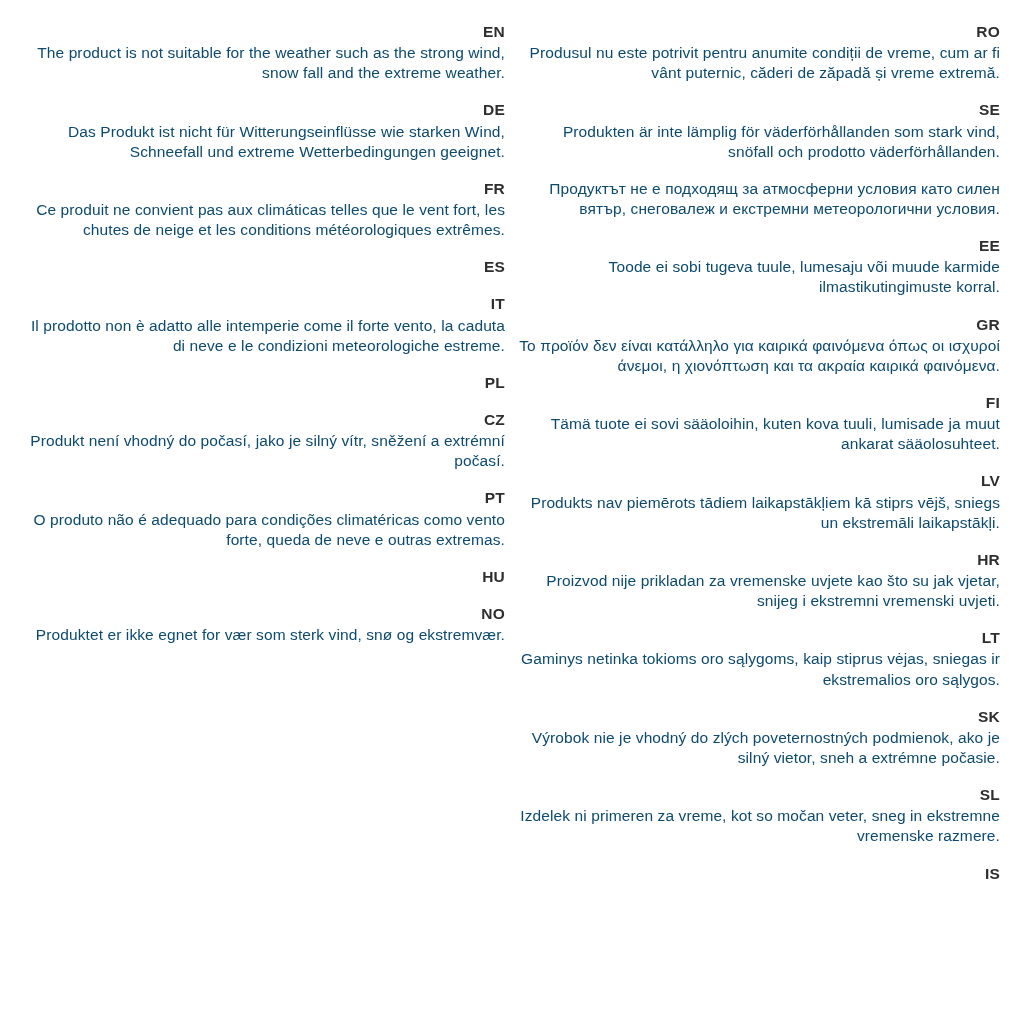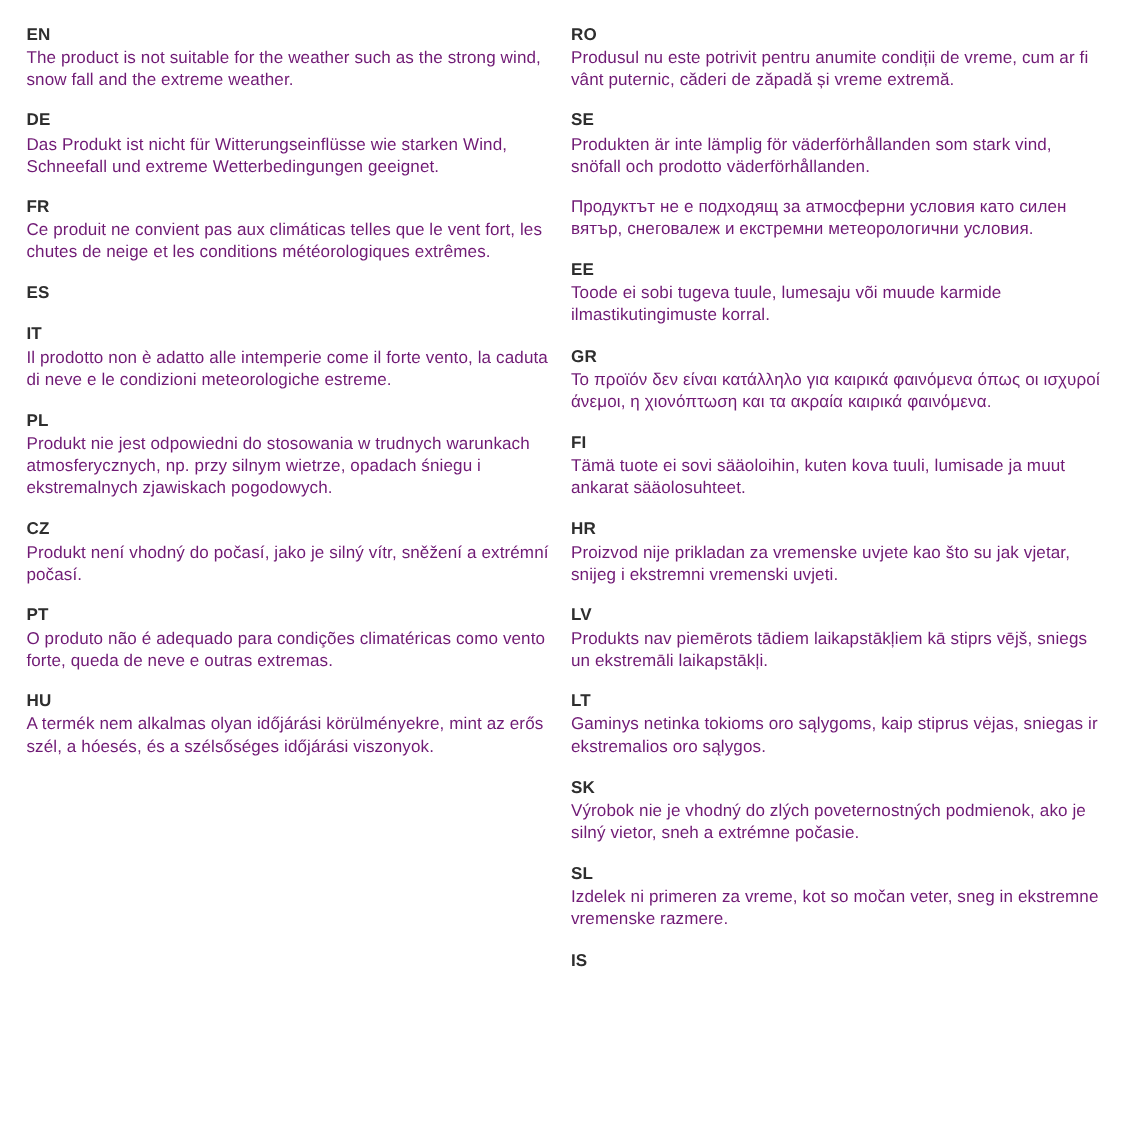--- a/index.html
+++ b/index.html
@@ -22,33 +22,34 @@
     display: grid;
     grid-template-columns: 1fr 1fr;
     column-gap: 14px;
     align-content: start;
   }
   .column {
     display: block;
   }
   .entry {
     margin-bottom: 17px;
+    text-align: right;
   }
   .entry-code {
     font-weight: bold;
     color: #2e2e2e;
     font-size: 15.5px;
     line-height: 1.3;
     letter-spacing: 0.2px;
     margin-bottom: 1px;
   }
   .entry-text {
     font-size: 15.5px;
     line-height: 1.3;
-    color: #701a75;
+    color: #0c4a6e;
     letter-spacing: 0.1px;
   }
 </style>
 </head>
 <body>
 
 <div class="page">
   <div class="column" id="column-0">
       <div class="entry">
         <div class="entry-code">EN</div>
@@ -64,33 +65,35 @@
       </div>
       <div class="entry">
         <div class="entry-code">ES</div>
       </div>
       <div class="entry">
         <div class="entry-code">IT</div>
         <div class="entry-text">Il prodotto non è adatto alle intemperie come il forte vento, la caduta di neve e le condizioni meteorologiche estreme.</div>
       </div>
       <div class="entry">
         <div class="entry-code">PL</div>
-        <div class="entry-text">Produkt nie jest odpowiedni do stosowania w trudnych warunkach atmosferycznych, np. przy silnym wietrze, opadach śniegu i ekstremalnych zjawiskach pogodowych.</div>
       </div>
       <div class="entry">
         <div class="entry-code">CZ</div>
         <div class="entry-text">Produkt není vhodný do počasí, jako je silný vítr, sněžení a extrémní počasí.</div>
       </div>
       <div class="entry">
         <div class="entry-code">PT</div>
         <div class="entry-text">O produto não é adequado para condições climatéricas como vento forte, queda de neve e outras extremas.</div>
       </div>
       <div class="entry">
         <div class="entry-code">HU</div>
-        <div class="entry-text">A termék nem alkalmas olyan időjárási körülményekre, mint az erős szél, a hóesés, és a szélsőséges időjárási viszonyok.</div>
+      </div>
+      <div class="entry">
+        <div class="entry-code">NO</div>
+        <div class="entry-text">Produktet er ikke egnet for vær som sterk vind, snø og ekstremvær.</div>
       </div>
     </div>
   <div class="column" id="column-1">
       <div class="entry">
         <div class="entry-code">RO</div>
         <div class="entry-text">Produsul nu este potrivit pentru anumite condiții de vreme, cum ar fi vânt puternic, căderi de zăpadă și vreme extremă.</div>
       </div>
       <div class="entry">
         <div class="entry-code">SE</div>
         <div class="entry-text">Produkten är inte lämplig för väderförhållanden som stark vind, snöfall och prodotto väderförhållanden.</div>
@@ -104,26 +107,26 @@
       </div>
       <div class="entry">
         <div class="entry-code">GR</div>
         <div class="entry-text">Το προϊόν δεν είναι κατάλληλο για καιρικά φαινόμενα όπως οι ισχυροί άνεμοι, η χιονόπτωση και τα ακραία καιρικά φαινόμενα.</div>
       </div>
       <div class="entry">
         <div class="entry-code">FI</div>
         <div class="entry-text">Tämä tuote ei sovi sääoloihin, kuten kova tuuli, lumisade ja muut ankarat sääolosuhteet.</div>
       </div>
       <div class="entry">
+        <div class="entry-code">LV</div>
+        <div class="entry-text">Produkts nav piemērots tādiem laikapstākļiem kā stiprs vējš, sniegs un ekstremāli laikapstākļi.</div>
+      </div>
+      <div class="entry">
         <div class="entry-code">HR</div>
         <div class="entry-text">Proizvod nije prikladan za vremenske uvjete kao što su jak vjetar, snijeg i ekstremni vremenski uvjeti.</div>
-      </div>
-      <div class="entry">
-        <div class="entry-code">LV</div>
-        <div class="entry-text">Produkts nav piemērots tādiem laikapstākļiem kā stiprs vējš, sniegs un ekstremāli laikapstākļi.</div>
       </div>
       <div class="entry">
         <div class="entry-code">LT</div>
         <div class="entry-text">Gaminys netinka tokioms oro sąlygoms, kaip stiprus vėjas, sniegas ir ekstremalios oro sąlygos.</div>
       </div>
       <div class="entry">
         <div class="entry-code">SK</div>
         <div class="entry-text">Výrobok nie je vhodný do zlých poveternostných podmienok, ako je silný vietor, sneh a extrémne počasie.</div>
       </div>
       <div class="entry">

